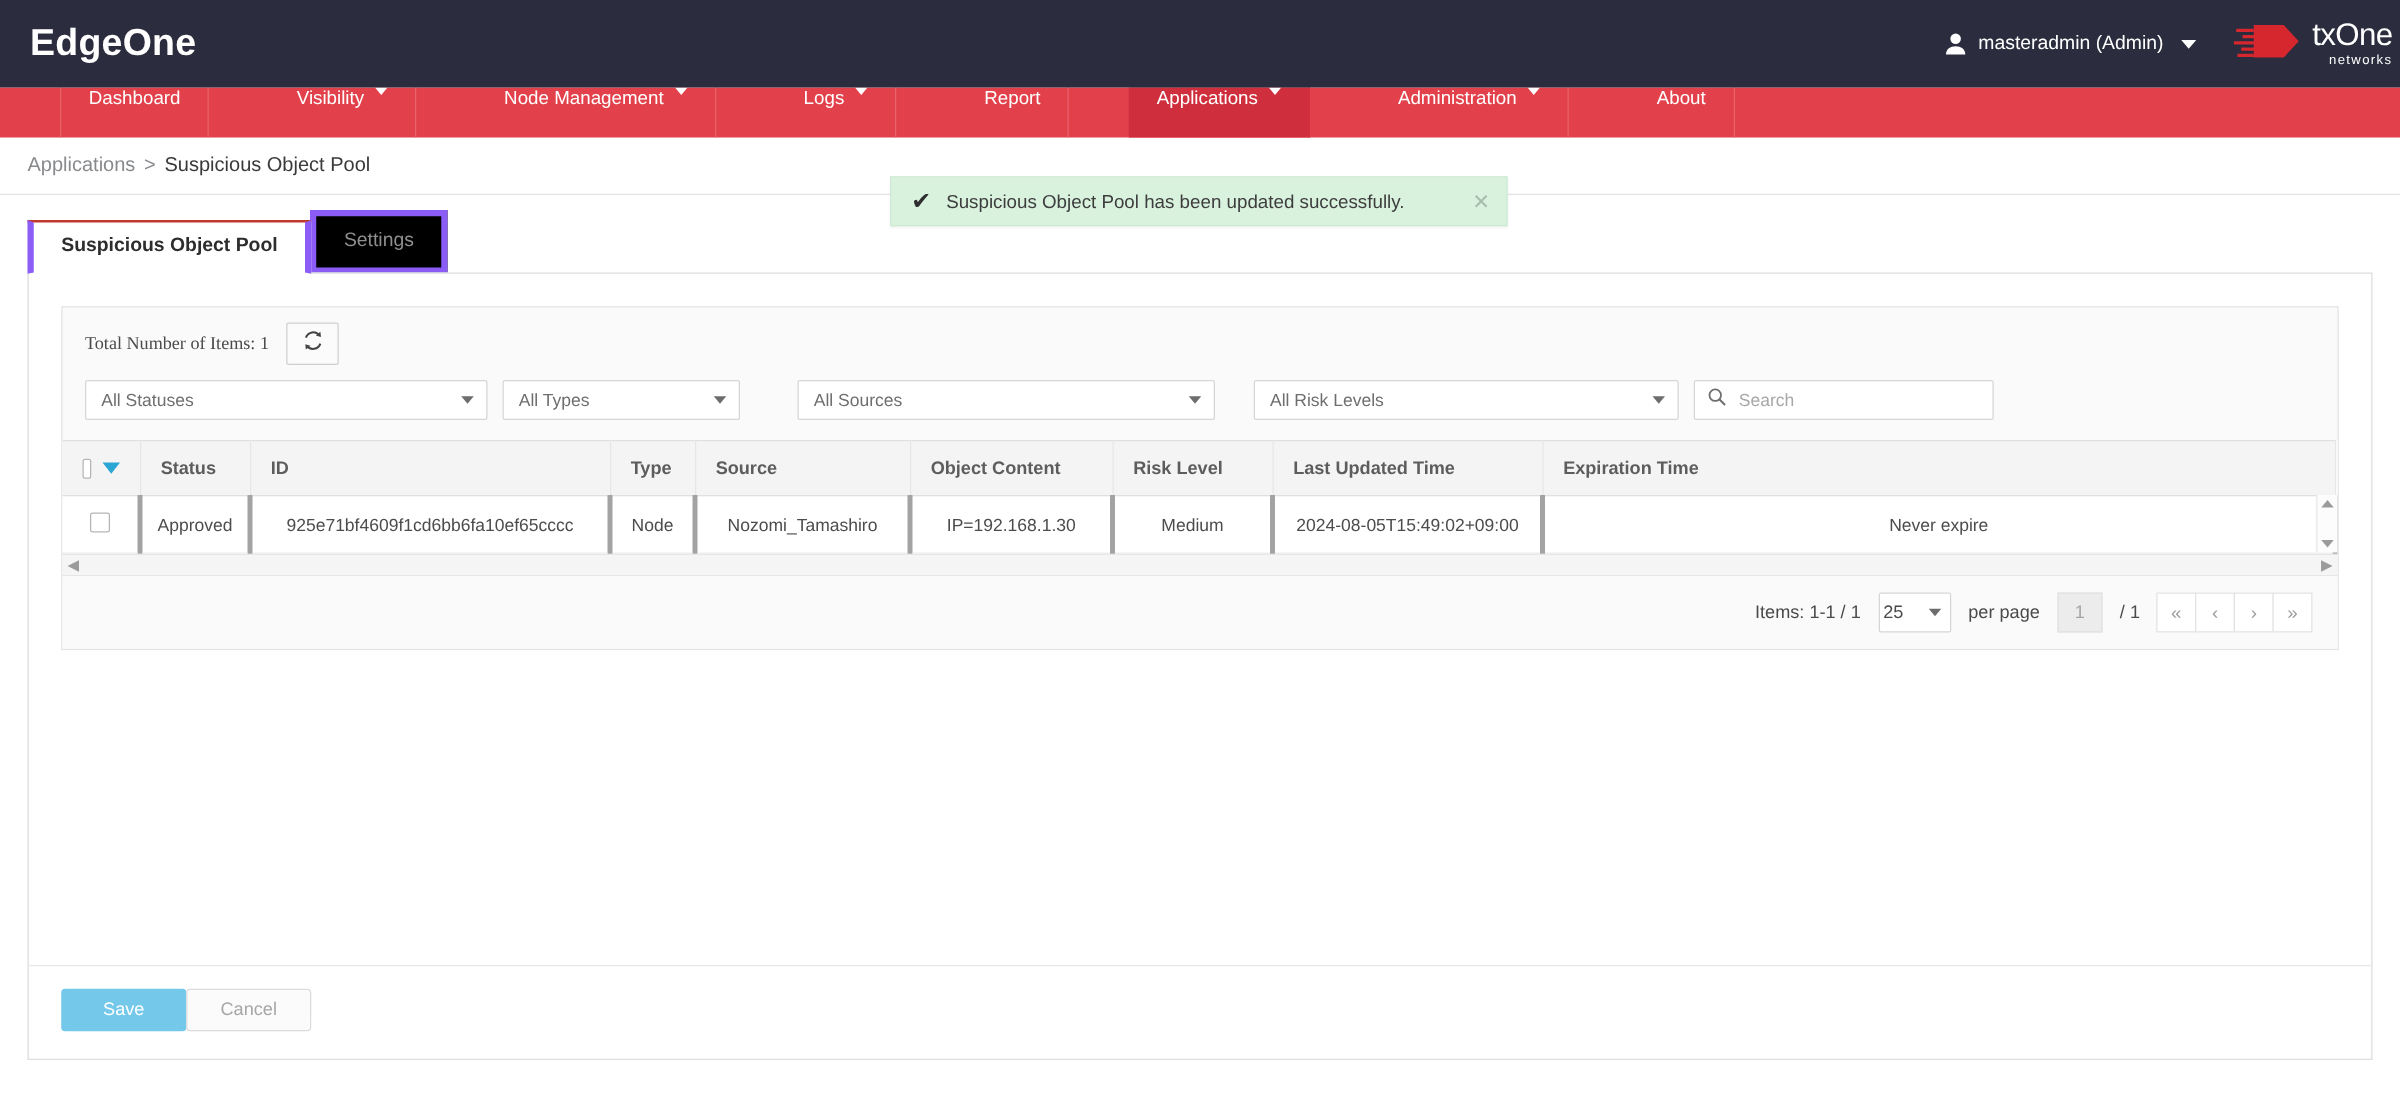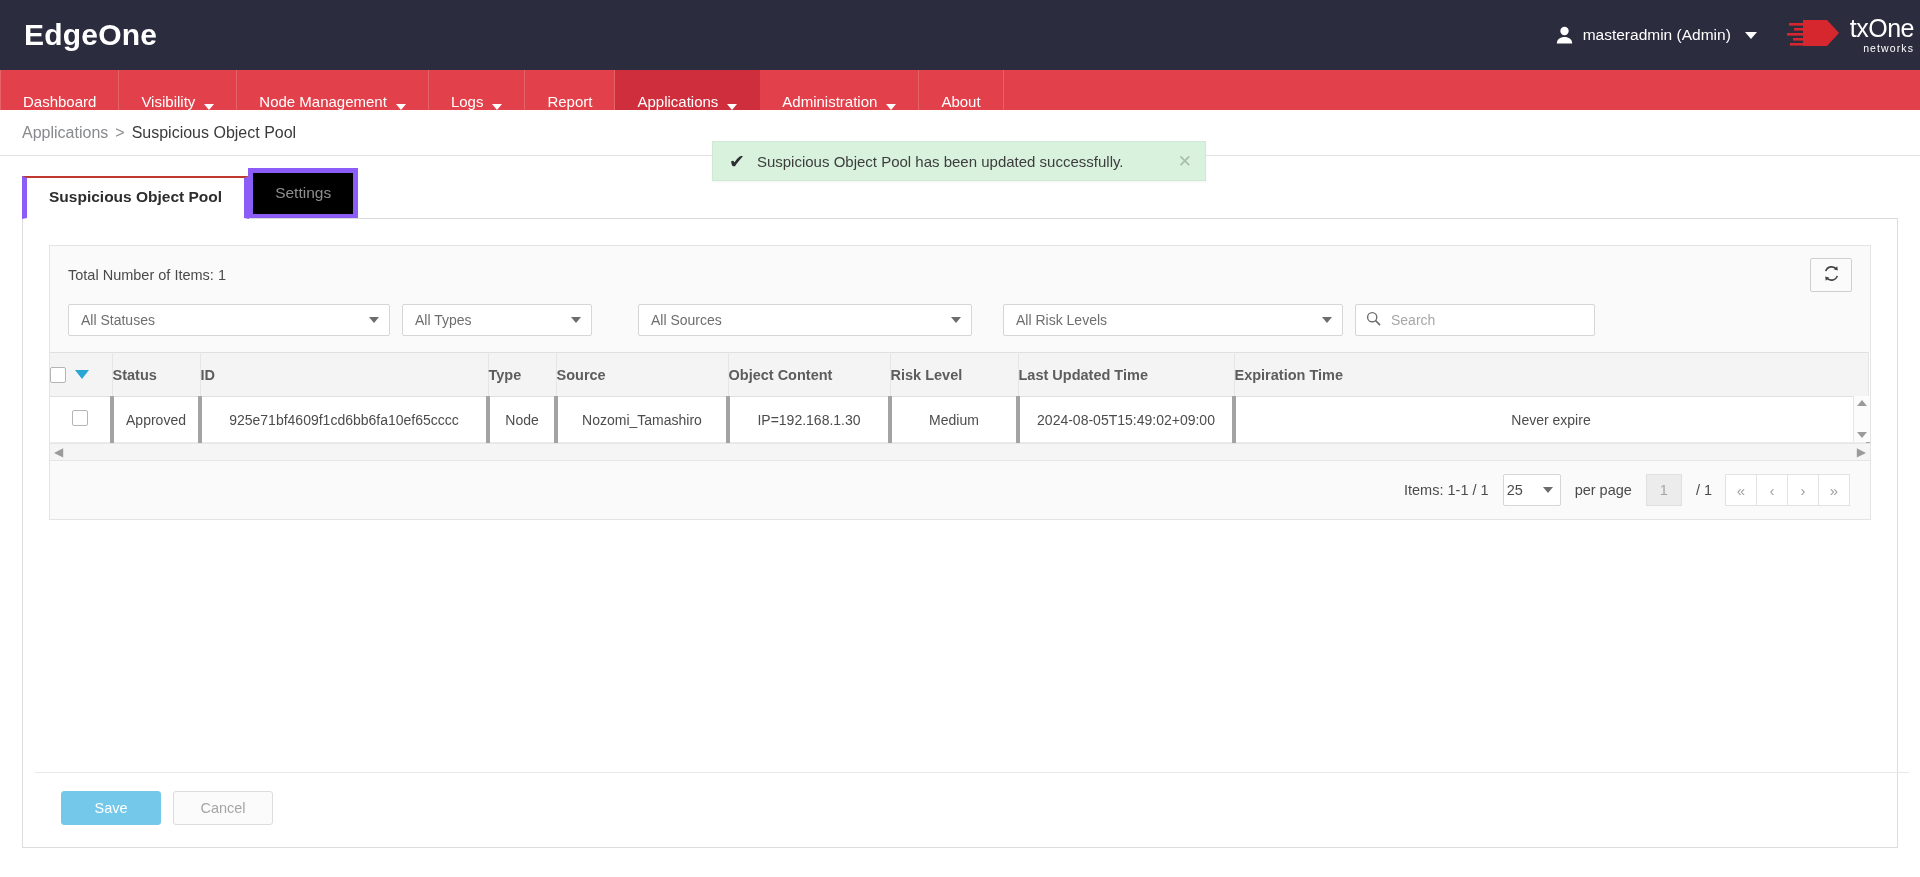--- a/index.html
+++ b/index.html
@@ -47,27 +47,28 @@
   .vendor-sub { color: #ffffff; font-size: 10.5px; letter-spacing: 1.1px; text-align: right; margin-top: 2px;}
 
   
   .navbar {
     height: 40px;
     background: #e2404a;
     display: flex;
     align-items: stretch;
   }
   .navitem {
-    display: flex; align-items: flex-end; gap: 9px;
+    display: flex; align-items: flex-start; gap: 9px;
     padding: 0 22px;
     color: #ffffff;
     font-size: 15px;
     cursor: pointer;
     border-right: 1px solid #e8626a;
     white-space: nowrap;
+    margin-left: 48px;
   }
   .navitem:first-child { border-left: 1px solid #e8626a; }
   .navitem.active { background: #cf2f3c; border-right-color: #cf2f3c; }
   .caret-nav {
     width: 0; height: 0;
     border-left: 5px solid transparent;
     border-right: 5px solid transparent;
     border-top: 6px solid #ffffff;
   }
 
@@ -135,23 +136,24 @@
   }
   .inner-card {
     margin: 26px 26px 0 26px;
     border: 1px solid #e4e4e4;
     background: #fafafa;
   }
 
   
   .totalstrip {
     height: 58px;
-    display: flex; align-items: center; justify-content: space-between;
+    display: flex; align-items: center; justify-content: flex-start;
     gap: 14px;
     padding: 0 18px;
+    font-family: Liberation Serif, serif;
   }
   .total-text { font-size: 14.5px; color: #4a4a4a; }
   .refresh-btn {
     width: 42px; height: 34px;
     border: 1px solid #cfcfcf;
     background: #fbfbfb;
     display: flex; align-items: center; justify-content: center;
     cursor: pointer;
     border-radius: 2px;
   }
@@ -202,21 +204,21 @@
   table { border-collapse: collapse; width: 100%; table-layout: fixed; }
   thead th {
     background: #f4f4f4;
     border-top: 1px solid #e0e0e0;
     border-bottom: 1px solid #e0e0e0;
     border-right: 1px solid #e6e6e6;
     text-align: left;
     font-size: 14.5px;
     color: #5d5d5d;
     font-weight: 700;
-    padding: 12px 0;
+    padding: 12px 16px;
     height: 44px;
   }
   tbody td {
     border-bottom: 1px solid #ececec;
     border-right: 4px solid #a3a3a3;
     font-size: 14px;
     color: #4c4c4c;
     padding: 12px 12px;
     height: 46px;
     overflow: hidden;
@@ -318,25 +320,25 @@
     margin-left: -1px;
     background: #ffffff;
     display: flex; align-items: center; justify-content: center;
     color: #9e9e9e; font-size: 15px;
     cursor: pointer;
   }
 
   
   .footer-actions {
     position: absolute;
-    left: 12px; bottom: 0;
+    left: 0; bottom: 0;
     width: 100%;
     padding: 18px 26px 22px 26px;
     border-top: 1px solid #e8e8e8;
-    display: flex; gap: 12px;
+    display: flex; 
   }
   .btn {
     height: 34px;
     min-width: 100px;
     border-radius: 3px;
     font-size: 14.5px;
     display: flex; align-items: center; justify-content: center;
     cursor: pointer;
   }
   .btn-save { background: #74c8ea; color: #ffffff; border: 1px solid #74c8ea; }

